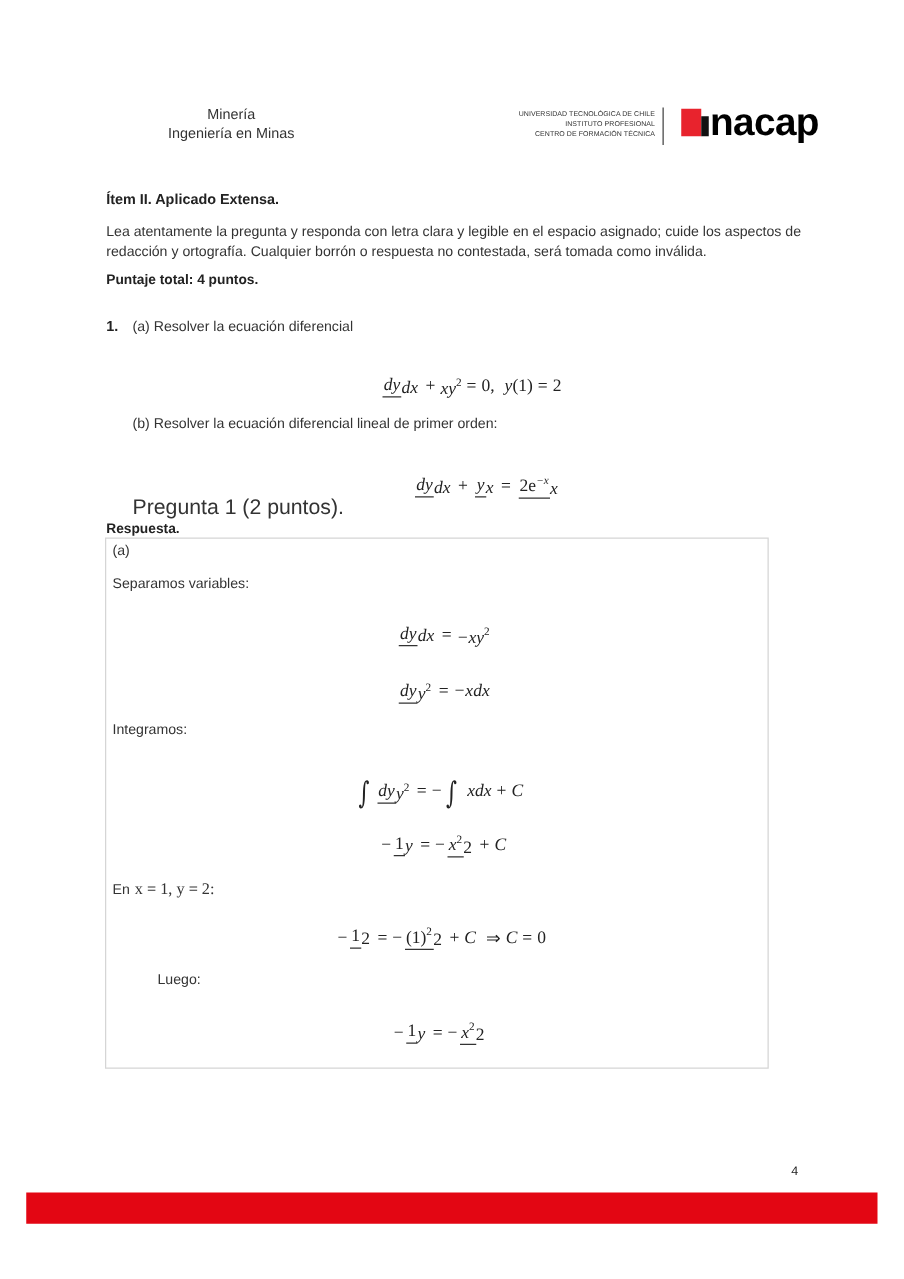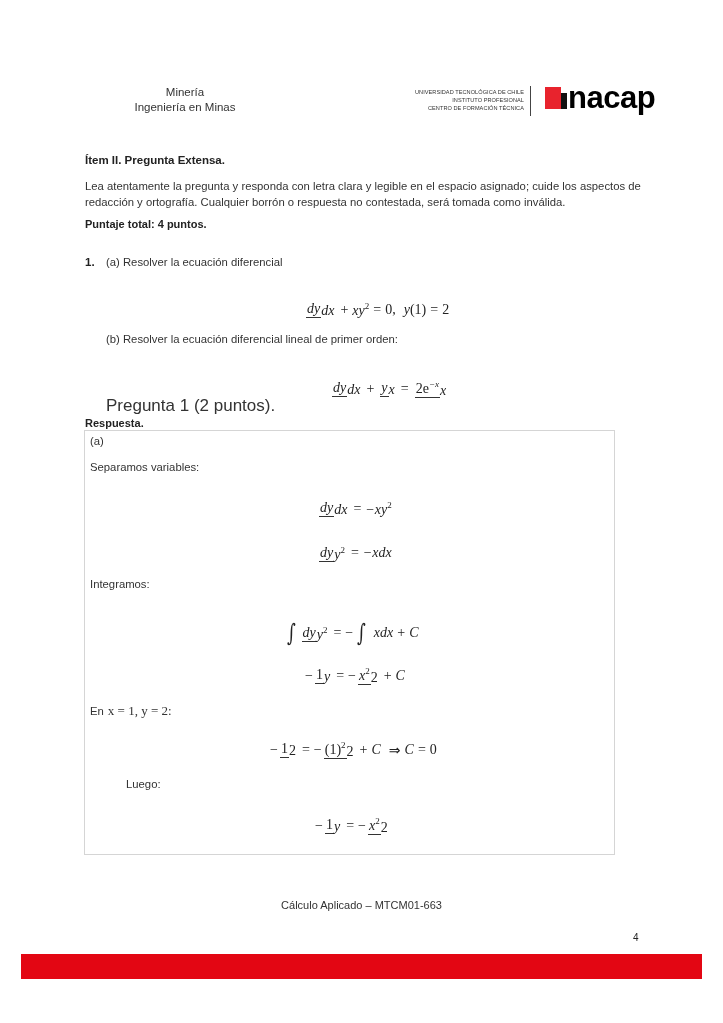--- a/index.html
+++ b/index.html
@@ -73,21 +73,21 @@
 <div class="abs hdr-inst">
   <div>UNIVERSIDAD TECNOLÓGICA DE CHILE</div>
   <div>INSTITUTO PROFESIONAL</div>
   <div>CENTRO DE FORMACIÓN TÉCNICA</div>
 </div>
 <div class="abs hdr-sep"></div>
 <div class="abs logo-box"></div>
 <div class="abs logo-bar"></div>
 <div class="abs logo-text">nacap</div>
 
-<div class="abs h-item">Ítem II. Pregunta Extensa.</div>
+<div class="abs h-item">Ítem II. Aplicado Extensa.</div>
 <div class="abs para">Lea atentamente la pregunta y responda con letra clara y legible en el espacio asignado; cuide los aspectos de redacción y ortografía. Cualquier borrón o respuesta no contestada, será tomada como inválida.</div>
 <div class="abs puntaje">Puntaje total: 4 puntos.</div>
 
 <div class="abs q-num">1.</div>
 <div class="abs q-a">(a) Resolver la ecuación diferencial</div>
 
 <div class="abs math eq1">
   <span class="frac">
       <span class="num">dy</span>
       <span class="den">dx</span>
@@ -211,16 +211,15 @@
     </span>
   <span class="op">=</span>
     <span class="up">−</span>
   <span class="frac">
       <span class="num">x<sup class="up">2</sup></span>
       <span class="den up">2</span>
     </span>
 </div>
 
 <div class="abs ftr">
-  <div>Cálculo Aplicado – MTCM01-663</div>
 </div>
 <div class="abs page-num">4</div>
 <div class="abs red-bar"></div>
 
 </body></html>

